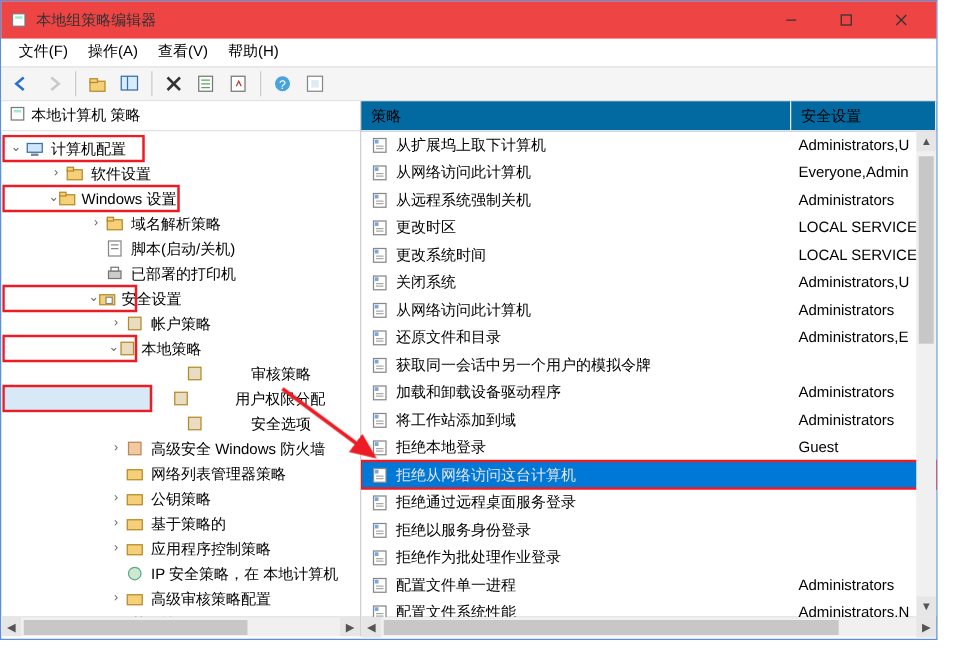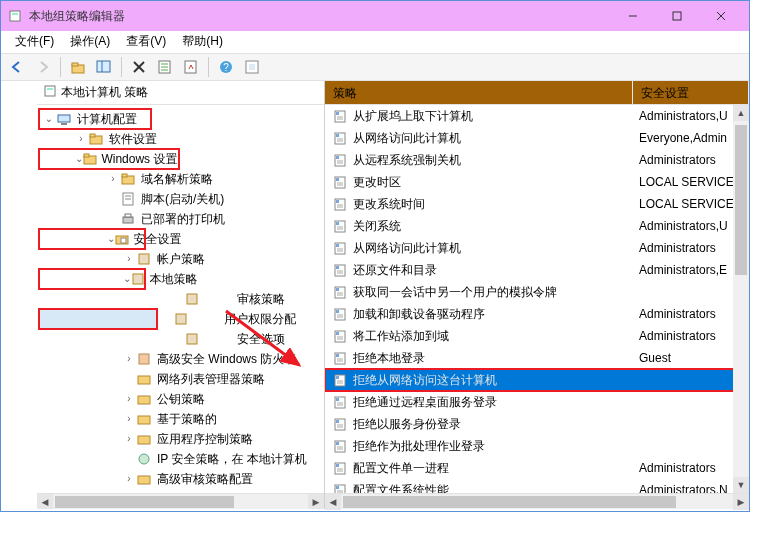--- a/index.html
+++ b/index.html
@@ -6,52 +6,52 @@
   body {
     font-family: "Microsoft YaHei", "Segoe UI", sans-serif;
     font-size: 12px;
     background: #fff;
     width: 768px;
     height: 537px;
     overflow: hidden;
     position: relative;
   }
   .window { width: 750px; height: 512px; border: 1px solid #5a8fd9; background: #fff; position: relative; }
-  .titlebar { height: 30px; background: #f0abfc; display: flex; align-items: center; padding: 0 6px; }
+  .titlebar { height: 30px; background: #ef4444; display: flex; align-items: center; padding: 0 6px; }
   .titlebar .icon { width: 16px; height: 16px; margin-right: 6px; display:inline-flex; align-items:center; justify-content:center; }
   .titlebar .title { flex: 1; color: #333; font-size: 12px; }
   .win-controls { display: flex; }
   .win-btn { width: 44px; height: 28px; display:flex; align-items:center; justify-content:center; color:#333; }
   .win-btn svg { stroke:#333; }
   .menubar { height: 22px; display:flex; align-items:flex-start; padding: 0 8px; gap: 4px; background:#fff; }
   .menu-item { padding: 2px 6px; }
   .toolbar { height: 28px; background:#f5f5f5; border-top:1px solid #e2e2e2; border-bottom:1px solid #e2e2e2; display:flex; align-items:center; padding: 0 4px; gap:2px; }
   .tool-btn { width:24px; height:24px; display:flex; align-items:center; justify-content:center; border:1px solid transparent; }
   .tool-sep { width:1px; height:20px; background:#ccc; margin:0 3px; }
   .client { display:flex; height: calc(100% - 82px); }
-  .tree-pane { width: 288px; border-right:1px solid #d0d0d0; overflow:hidden; position:relative;margin-left:36px; }
+  .tree-pane { width: 288px; border-right:1px solid #d0d0d0; overflow:hidden; position:relative; }
   .tree-header { height: 24px; border-bottom:1px solid #e2e2e2; display:flex; align-items:center; padding:0 6px; background:#fff; }
   .tree-header .hicon { margin-right:4px; }
   .tree-body { height: calc(100% - 40px); overflow:auto; padding: 4px 2px 4px 2px; }
   .tree-scroll-h { height:16px; border-top:1px solid #e2e2e2; background:#f0f0f0; display:flex; }
   .scroll-track { flex:1; background:#f0f0f0; position:relative; }
   .scroll-thumb { position:absolute; left:2px; top:2px; width:70%; height:12px; background:#c7c7c7; }
   .scroll-btn { width:16px; height:16px; background:#e6e6e6; display:flex;align-items:center;justify-content:center;font-size:9px;color:#555; }
   .node { display:flex; align-items:center; height:20px; line-height:20px; white-space:nowrap; }
   .twisty { width:12px; text-align:center; color:#666; font-size:10px; user-select:none; display:inline-block; }
   .twisty.blank { color:transparent; }
   .nicon { width:18px; display:inline-flex; align-items:center; justify-content:center; margin-right:2px; }
   .node-label { padding: 0 2px; }
   .indent-1 { padding-left: 4px; }
   .indent-3 { padding-left: 36px; }
   .indent-5 { padding-left: 68px; }
   .indent-6 { padding-left: 84px; }
   .indent-7 { padding-left: 100px; gap: 32px; }
   .list-pane { flex:1; display:flex; flex-direction:column; position:relative; }
-  .list-header { height:24px; display:flex; border-bottom:1px solid #e2e2e2; background:#a16207; }
+  .list-header { height:24px; display:flex; border-bottom:1px solid #e2e2e2; background:#0369a1; }
   .col { padding:4px 8px; border-right:1px solid #e8e8e8; }
   .col.policy { flex: 1 1 auto; min-width: 0; }
   .col.setting { width: 116px; flex: 0 0 116px; overflow:hidden; white-space:nowrap; text-overflow:clip; }
   .list-body { flex:1; overflow:auto; }
   .row { display:flex; height:22px; line-height:22px; align-items:center; }
   .row .cell-policy { flex:1 1 auto; min-width:0; display:flex; align-items:center; padding-left:6px; }
   .row .cell-setting { width:116px; flex:0 0 116px; padding-left:6px; overflow:hidden; white-space:nowrap; }
   .row .picon { width:18px; display:inline-flex; align-items:center; justify-content:center; margin-right:4px; }
   .row.selected { background:#0078d7; color:#e5e5e5; }
   .row.selected .picon svg path, .row.selected .picon svg rect { }

